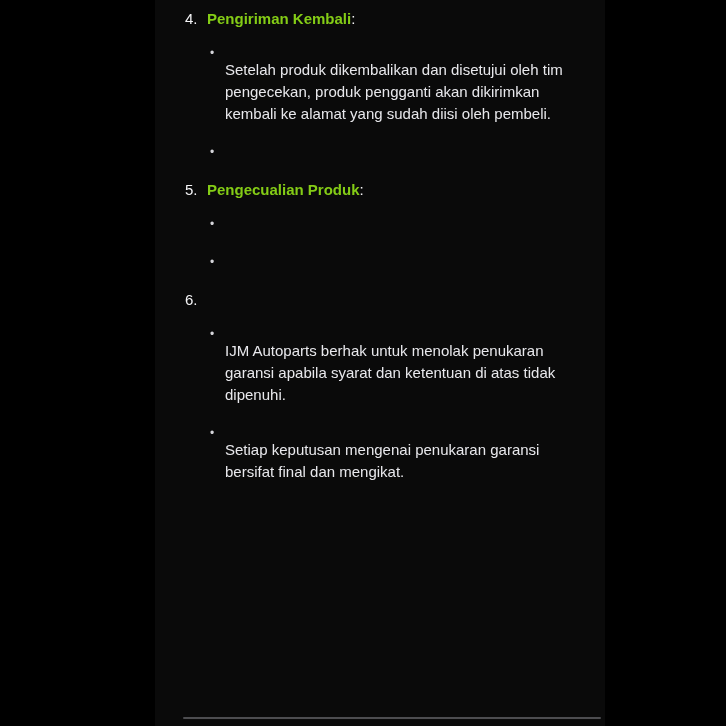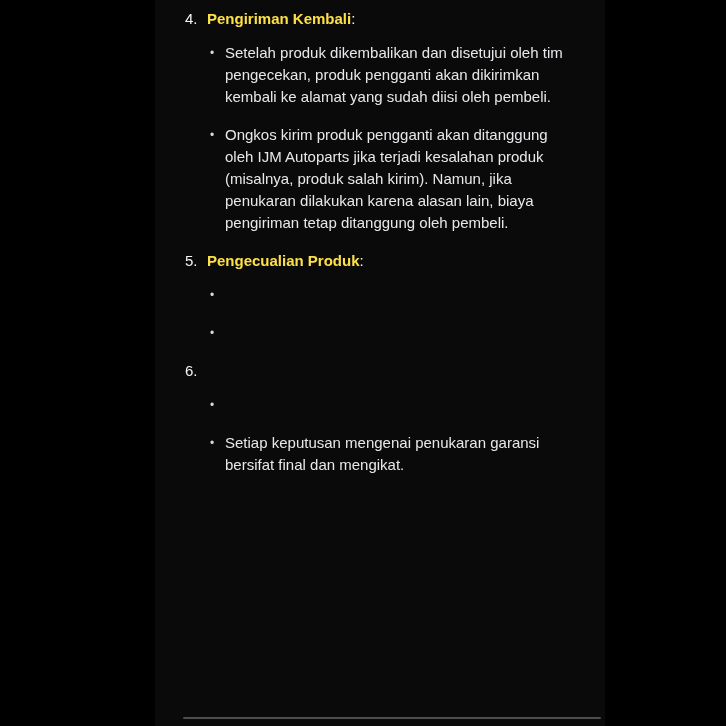--- a/index.html
+++ b/index.html
@@ -37,21 +37,21 @@
   }
   .section:first-child .section-heading {
     margin-top: 0;
   }
   .section-heading .num {
     flex: 0 0 22px;
     width: 22px;
   }
   .section-heading b {
     font-weight: 700;
-    color: #fde047;
+    color: #84cc16;
   }
   ul.bullets {
     list-style: none;
     margin: 0;
     padding: 0 0 0 25px; 
   }
   li.bullet-item {
     display: flex;
     align-items: flex-start;
     margin: 0 0 16px 0;
@@ -62,20 +62,21 @@
   li.bullet-item .dot {
     flex: 0 0 15px;
     width: 15px;
     font-size: 12px;
     line-height: 22px;
     color: #d5d5da;
   }
   li.bullet-item .bullet-text {
     flex: 1 1 auto;
     max-width: 352px;
+    margin-top: 17px;
   }
   .divider {
     position: absolute;
     bottom: 7px;
     left: 183px;
     width: 418px;
     height: 2px;
     background: #4d4d50;
     border-radius: 1px;
   }
@@ -91,21 +92,20 @@
         <span class="num">4.</span>
         <span class="heading-text"><b>Pengiriman Kembali</b><span>:</span></span>
       </div>
       <ul class="bullets">
         <li class="bullet-item">
           <span class="dot">•</span>
           <span class="bullet-text">Setelah produk dikembalikan dan disetujui oleh tim pengecekan, produk pengganti akan dikirimkan kembali ke alamat yang sudah diisi oleh pembeli.</span>
         </li>
         <li class="bullet-item">
           <span class="dot">•</span>
-          <span class="bullet-text">Ongkos kirim produk pengganti akan ditanggung oleh IJM Autoparts jika terjadi kesalahan produk (misalnya, produk salah kirim). Namun, jika penukaran dilakukan karena alasan lain, biaya pengiriman tetap ditanggung oleh pembeli.</span>
         </li>
       </ul>
     </div>
 
     <div class="section">
       <div class="section-heading">
         <span class="num">5.</span>
         <span class="heading-text"><b>Pengecualian Produk</b><span>:</span></span>
       </div>
       <ul class="bullets">
@@ -118,20 +118,21 @@
       </ul>
     </div>
 
     <div class="section">
       <div class="section-heading">
         <span class="num">6.</span>
       </div>
       <ul class="bullets">
         <li class="bullet-item">
           <span class="dot">•</span>
+          <span class="bullet-text">IJM Autoparts berhak untuk menolak penukaran garansi apabila syarat dan ketentuan di atas tidak dipenuhi.</span>
         </li>
         <li class="bullet-item">
           <span class="dot">•</span>
           <span class="bullet-text">Setiap keputusan mengenai penukaran garansi bersifat final dan mengikat.</span>
         </li>
       </ul>
     </div>
 
   </div>
 

